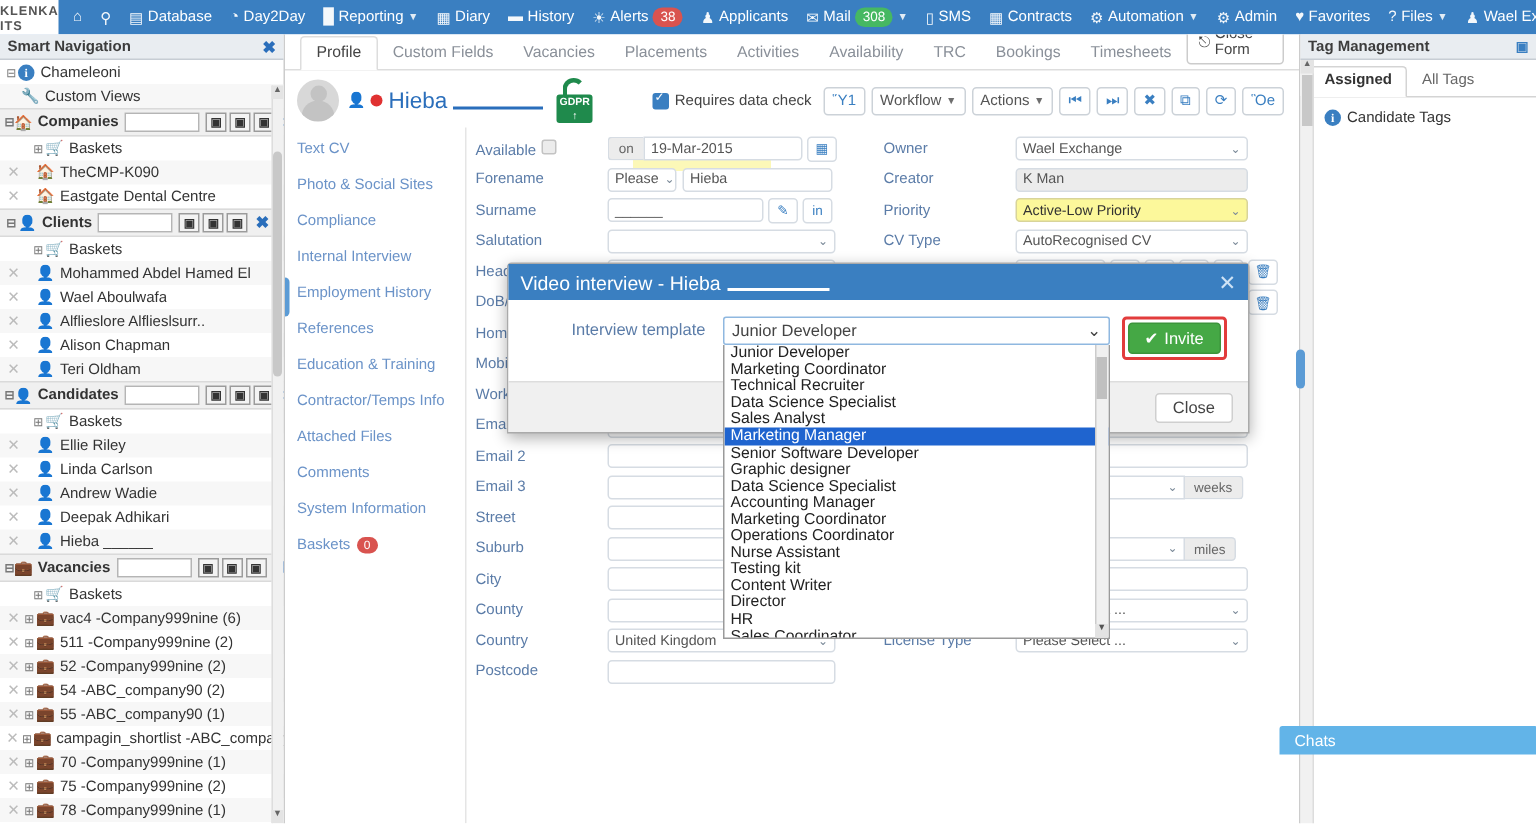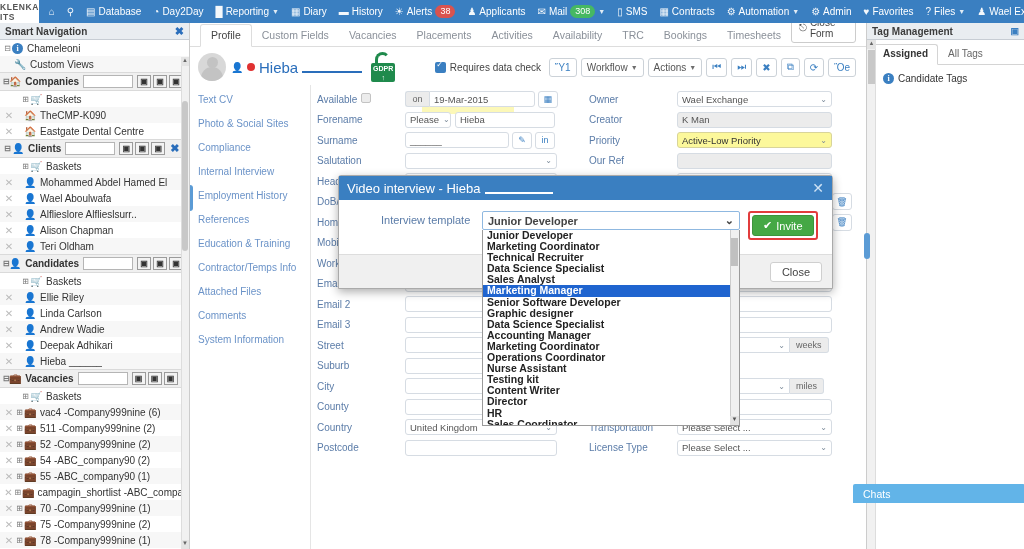--- a/index.html
+++ b/index.html
@@ -129,21 +129,21 @@
   #modal {
     position: absolute; left: 148px; top: 152px; width: 495px;
     background: #fff; border: 1px solid #aaa; box-shadow: 0 3px 10px rgba(0,0,0,.32);
     border-radius: 3px 3px 0 0;
   }
   #modal-head { height: 24px; background: #3a7fc1; color: #fff; display: flex; align-items: center; padding: 0 8px; font-size: 13px; }
   #modal-head .mx { margin-left: auto; color: #cfe3f5; font-size: 14px; }
   #mh-blank { display: inline-block; border-bottom: 2px solid #fff; width: 68px; height: 11px; margin-left: 5px; }
   #modal-body { padding: 11px 8px 14px 8px; display: flex; align-items: flex-start; gap: 8px; background: #fff; position: relative; }
   #tmpl-label { font-size: 11px; color: #5b7ca8; width: 93px; padding-top: 3px; margin-left: 34px; }
-  #tmpl-wrap { position: relative; width: 258px; font-weight: bold; }
+  #tmpl-wrap { position: relative; width: 258px; }
   #tmpl-sel {
     height: 19px; border: 1px solid #8fb8e0; border-radius: 2px; background: #fff;
     display: flex; align-items: center; justify-content: space-between;
     font-size: 11px; color: #444; padding: 0 5px;
   }
   #tmpl-list {
     position: absolute; left: 0; top: 19px; width: 258px; height: 196px;
     background: #fff; border: 1px solid #9a9a9a; border-top: none; overflow: hidden;
   }
   .opt { font-size: 10.5px; color: #222; padding: 0 4px; height: 11.1px; line-height: 11.1px; white-space: nowrap; }
@@ -563,20 +563,21 @@
             <div class="lnav"><span>Photo &amp; Social Sites</span></div>
             <div class="lnav"><span>Compliance</span></div>
             <div class="lnav"><span>Internal Interview</span></div>
             <div class="lnav"><span>Employment History</span></div>
             <div class="lnav"><span>References</span></div>
             <div class="lnav"><span>Education &amp; Training</span></div>
             <div class="lnav"><span>Contractor/Temps Info</span></div>
             <div class="lnav"><span>Attached Files</span></div>
             <div class="lnav"><span>Comments</span></div>
             <div class="lnav"><span>System Information</span></div>
+            <div class="lnav"><span>Baskets</span><span class="cnt-badge">0</span></div>
           </div>
       </div>
 
       <div id="fieldscol">
         <div class="fcol left" id="fields-left">
             <div class="frow">
               <div class="flabel">Available<span class="mini-chk"></span></div>
               <div style="display: flex; align-items: center;">
                 <span class="onbox">on</span>
                 <div class="fin" style="width: 106px; border-radius: 0px 3px 3px 0px;">19-Mar-2015</div>
@@ -714,26 +715,20 @@
                 <div class="fin grey" style="width: 155px;">K Man</div>
               </div>
             </div>
             <div class="frow">
               <div class="flabel">Priority</div>
               <div style="display: flex; align-items: center;">
                 <div class="fin sel yellow" style="width: 155px;">
                   <span>Active-Low Priority</span>
                   <span class="cv">⌄</span>
                 </div>
-              </div>
-            </div>
-            <div class="frow">
-              <div class="flabel">Our Ref</div>
-              <div style="display: flex; align-items: center;">
-                <div class="fin grey" style="width: 155px;"></div>
               </div>
             </div>
             <div class="frow">
               <div class="flabel">CV Type</div>
               <div style="display: flex; align-items: center;">
                 <div class="fin sel" style="width: 155px;">
                   <span>AutoRecognised CV</span>
                   <span class="cv">⌄</span>
                 </div>
               </div>

